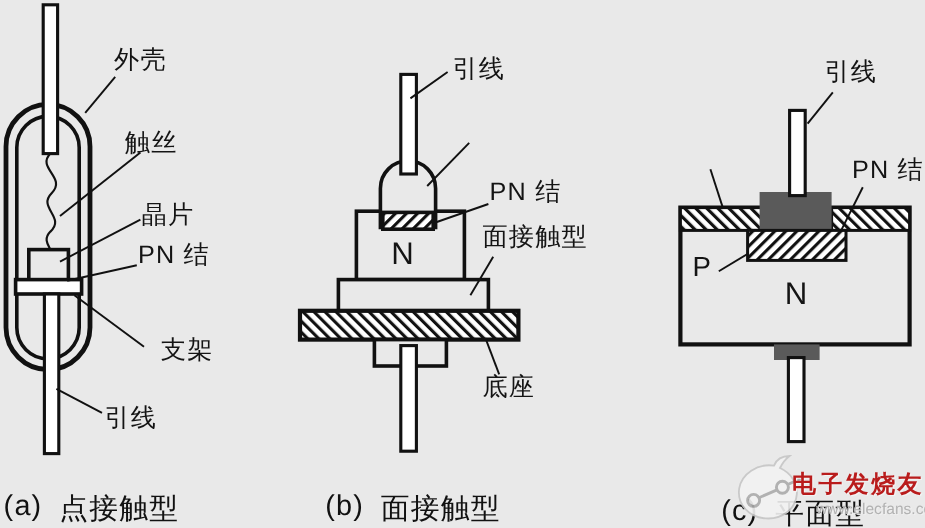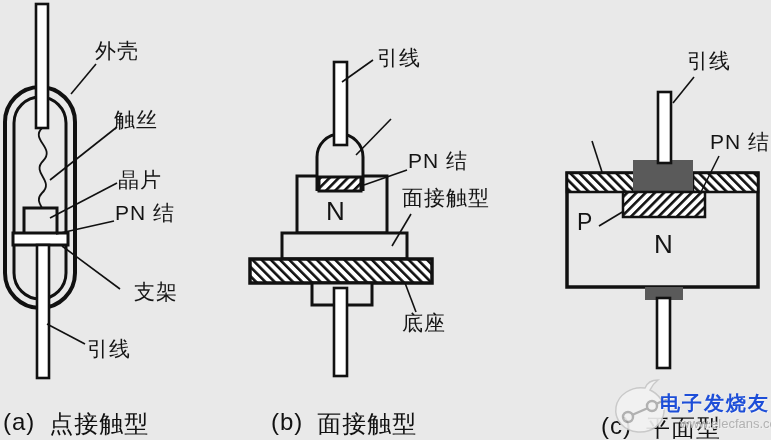--- a/index.html
+++ b/index.html
@@ -21,21 +21,21 @@
   .letter{position:absolute;z-index:3;font-size:26px;color:#141414;}
   .caption{
     position:absolute;z-index:3;
     font-size:24px;white-space:nowrap;color:#111;
     display:flex;gap:14px;letter-spacing:1px;
   }
   #watermark{position:absolute;z-index:5;left:595px;top:362px;width:176px;height:78px;}
   #wm-svg{position:absolute;left:0;top:0;}
   .wm-brand{
     position:absolute;left:65px;top:28px;z-index:6;
-    font-size:20px;font-weight:bold;color:#1d4ed8;
+    font-size:20px;font-weight:bold;color:#b91c1c;
     letter-spacing:2px;white-space:nowrap;
     text-shadow:1px 1px 0 #f3f3f3;
   }
   .wm-url{
     position:absolute;left:85px;top:54px;z-index:6;
     font-size:13px;color:#b2b2b2;white-space:nowrap;
     text-shadow:1px 1px 0 #f0f0f0;
   }
 </style>
 </head>
@@ -105,21 +105,21 @@
       <g stroke-width="1.6">
         <line x1="694" y1="77" x2="673" y2="103"></line>
         <line x1="592" y1="141" x2="602" y2="172"></line>
         <line x1="719" y1="156" x2="701" y2="192"></line>
         <line x1="599" y1="226" x2="624" y2="211"></line>
       </g>
     </g>
   </svg>
 
   <div class="label" style="left:95px;top:39px">外壳</div>
-  <div class="label" style="left:114px;top:108px">触丝</div>
+  <div class="label" style="left:104px;top:108px">触丝</div>
   <div class="label" style="left:118px;top:168px">晶片</div>
   <div class="label" style="left:115px;top:201px">PN 结</div>
   <div class="label" style="left:134px;top:280px">支架</div>
   <div class="label" style="left:87px;top:337px">引线</div>
   <div class="caption" style="left:3px;top:408px">
     <span>(a)</span>
     <span>点接触型</span>
   </div>
 
   <div class="label" style="left:377px;top:46px">引线</div>

